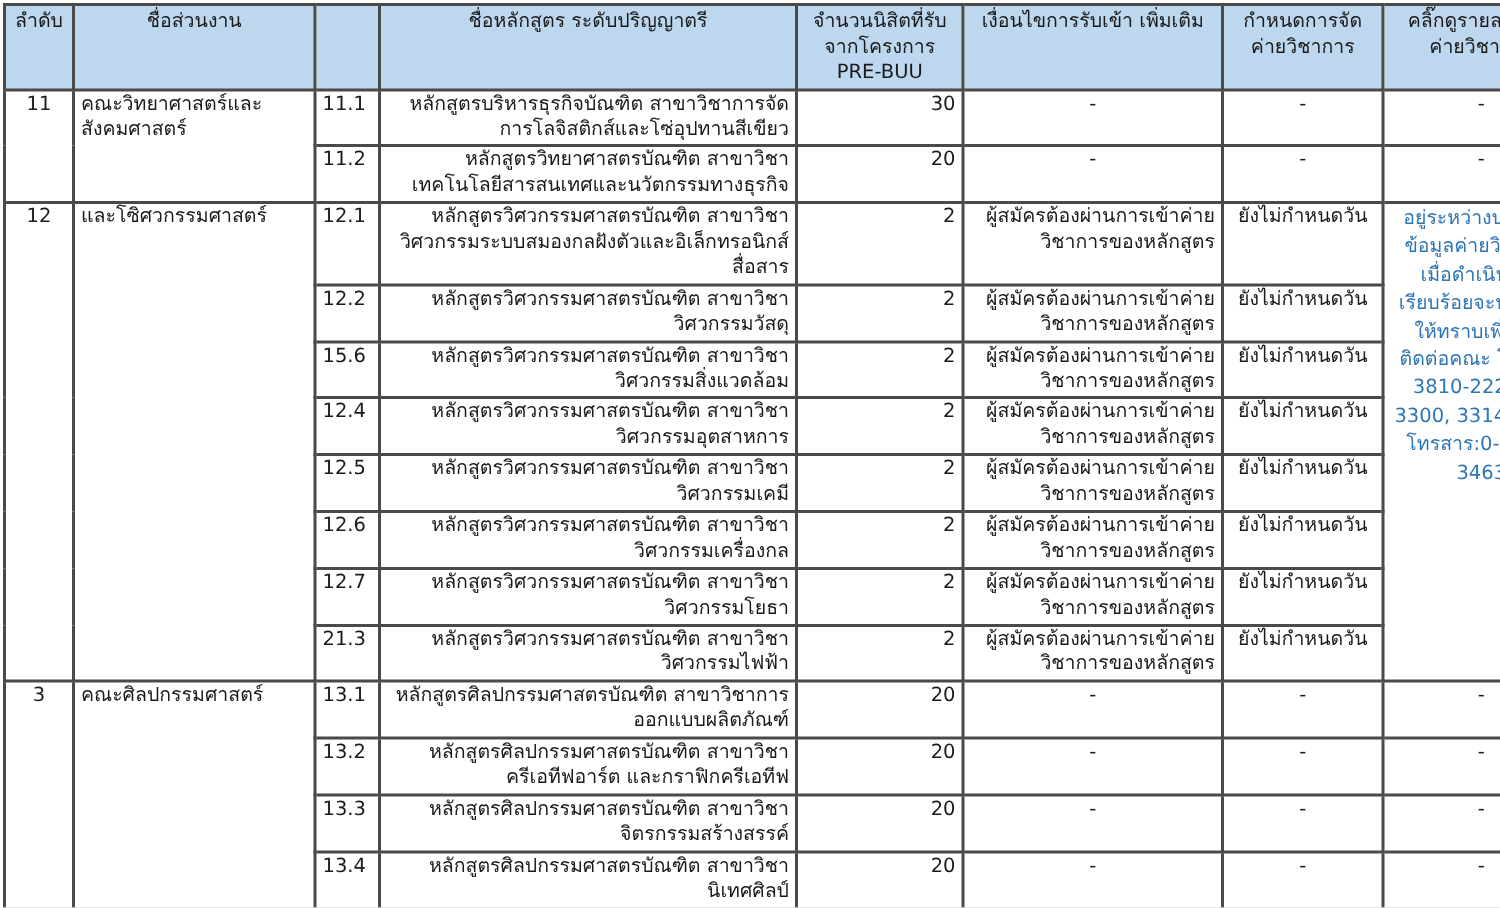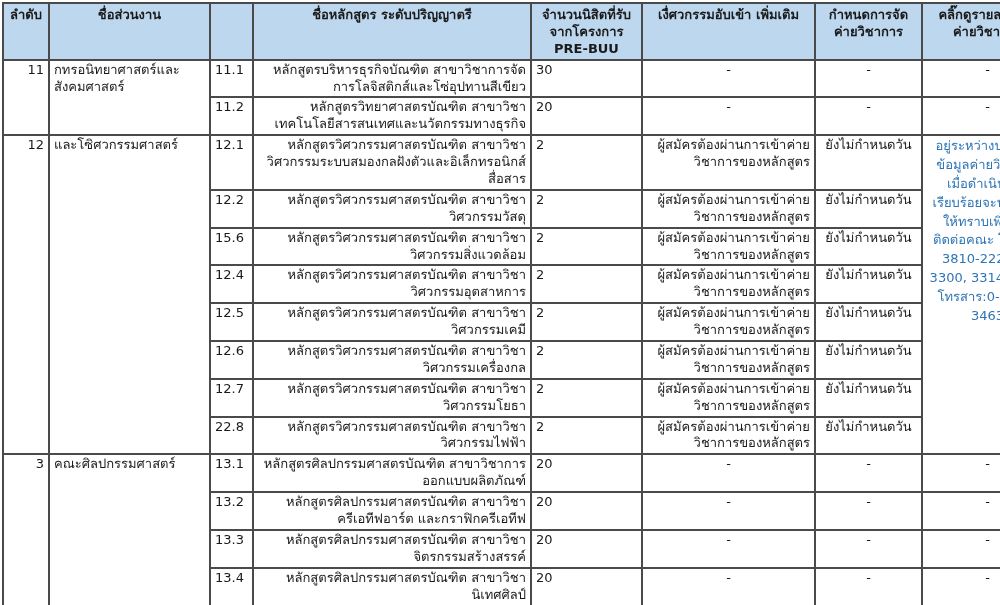--- a/index.html
+++ b/index.html
@@ -27,34 +27,34 @@
   table.admissions th,
   table.admissions td {
     border: 2px solid #4a4a4a;
     padding: 1px 4px;
     vertical-align: top;
     overflow: hidden;
     word-wrap: break-word;
   }
   table.admissions th {
     background: #BDD7EE;
-    font-weight: bold;
+    font-weight: normal;
     text-align: center;
     white-space: pre-line;
     height: 42px;
     font-size: 13px;
     padding-top: 3px;
     margin-left: 24px;
   }
   table.admissions tbody tr { height: 37px; }
-  .col-index   { width: 36px;  text-align: right; }
+  .col-index   { width: 36px;  text-align: center; }
   .col-dept    { width: 151px; text-align: left; }
   .col-subno   { width: 33px;  padding-right: 3px; }
   .col-program { width: 268px; text-align: right; }
-  .col-count   { width: 101px; text-align: left; }
+  .col-count   { width: 101px; text-align: right; }
   .col-cond    { width: 163px; text-align: right; }
   .col-sched   { width: 97px;  text-align: center; }
   .col-detail  { width: 121px; text-align: center; }
   td.c { text-align: center; }
   td.detail-merged {
     vertical-align: middle;
     text-align: center;
     color: #2E75B6;
     line-height: 1.45;
     cursor: pointer;
@@ -68,31 +68,31 @@
   <table class="admissions">
     <thead>
       <tr>
           <th class="col-index">ลำดับ</th>
           <th class="col-dept">ชื่อส่วนงาน</th>
           <th class="col-subno"></th>
           <th class="col-program">ชื่อหลักสูตร ระดับปริญญาตรี</th>
           <th class="col-count">จำนวนนิสิตที่รับ
 จากโครงการ
 PRE-BUU</th>
-          <th class="col-cond">เงื่ศวกรรมอับเข้า เพิ่มเติม</th>
+          <th class="col-cond">เงื่อนไขการรับเข้า เพิ่มเติม</th>
           <th class="col-sched">กำหนดการจัด
 ค่ายวิชาการ</th>
           <th class="col-detail">คลิ๊กดูรายละเอียด
 ค่ายวิชาการ</th>
         </tr>
     </thead>
     <tbody>
         <tr>
           <td class="col-index" rowspan="2">11</td>
-          <td class="col-dept" rowspan="2">กทรอนิทยาศาสตร์และสังคมศาสตร์</td>
+          <td class="col-dept" rowspan="2">คณะวิทยาศาสตร์และสังคมศาสตร์</td>
           <td class="col-subno">11.1</td>
           <td class="col-program">หลักสูตรบริหารธุรกิจบัณฑิต สาขาวิชาการจัดการโลจิสติกส์และโซ่อุปทานสีเขียว</td>
           <td class="col-count">30</td>
           <td class="col-cond c">-</td>
           <td class="col-sched c">-</td>
           <td class="col-detail c">-</td>
         </tr>
         <tr>
           <td class="col-subno">11.2</td>
           <td class="col-program">หลักสูตรวิทยาศาสตรบัณฑิต สาขาวิชาเทคโนโลยีสารสนเทศและนวัตกรรมทางธุรกิจ</td>
@@ -147,21 +147,21 @@
           <td class="col-sched">ยังไม่กำหนดวัน</td>
         </tr>
         <tr>
           <td class="col-subno">12.7</td>
           <td class="col-program">หลักสูตรวิศวกรรมศาสตรบัณฑิต สาขาวิชาวิศวกรรมโยธา</td>
           <td class="col-count">2</td>
           <td class="col-cond">ผู้สมัครต้องผ่านการเข้าค่ายวิชาการของหลักสูตร</td>
           <td class="col-sched">ยังไม่กำหนดวัน</td>
         </tr>
         <tr>
-          <td class="col-subno">22.8</td>
+          <td class="col-subno">21.3</td>
           <td class="col-program">หลักสูตรวิศวกรรมศาสตรบัณฑิต สาขาวิชาวิศวกรรมไฟฟ้า</td>
           <td class="col-count">2</td>
           <td class="col-cond">ผู้สมัครต้องผ่านการเข้าค่ายวิชาการของหลักสูตร</td>
           <td class="col-sched">ยังไม่กำหนดวัน</td>
         </tr>
         <tr>
           <td class="col-index" rowspan="5">3</td>
           <td class="col-dept" rowspan="5">คณะศิลปกรรมศาสตร์</td>
           <td class="col-subno">13.1</td>
           <td class="col-program">หลักสูตรศิลปกรรมศาสตรบัณฑิต สาขาวิชาการออกแบบผลิตภัณฑ์</td>

